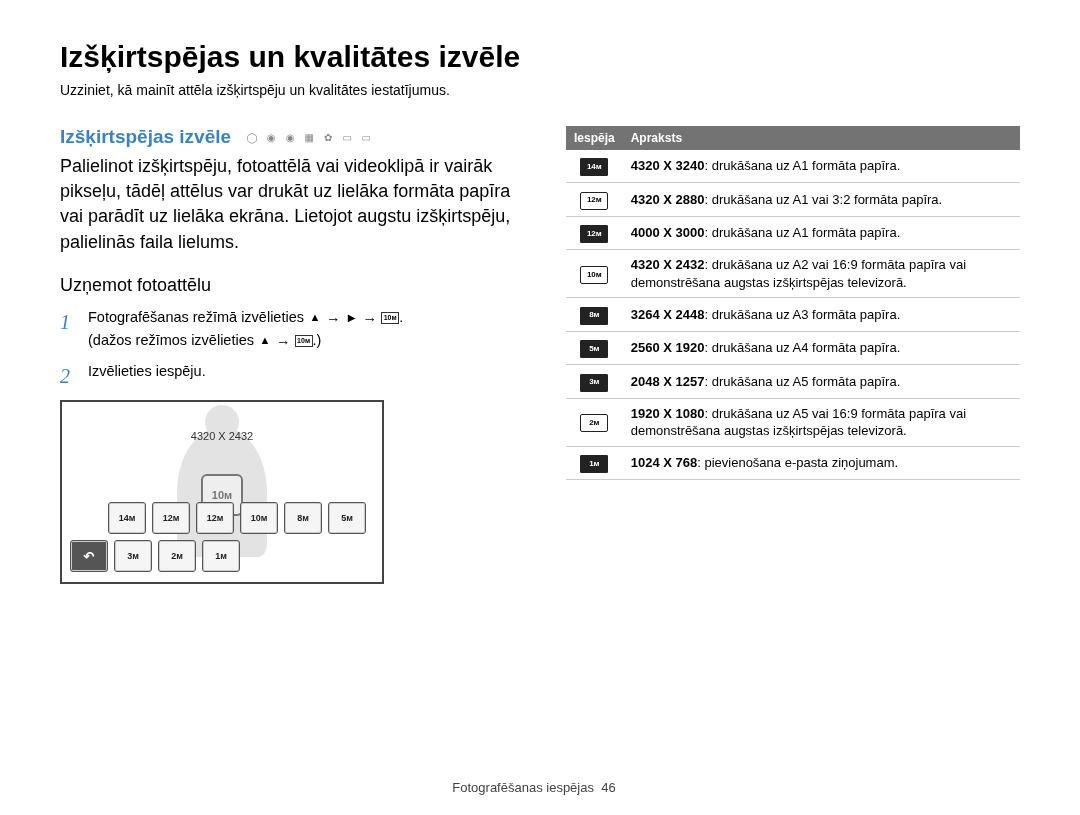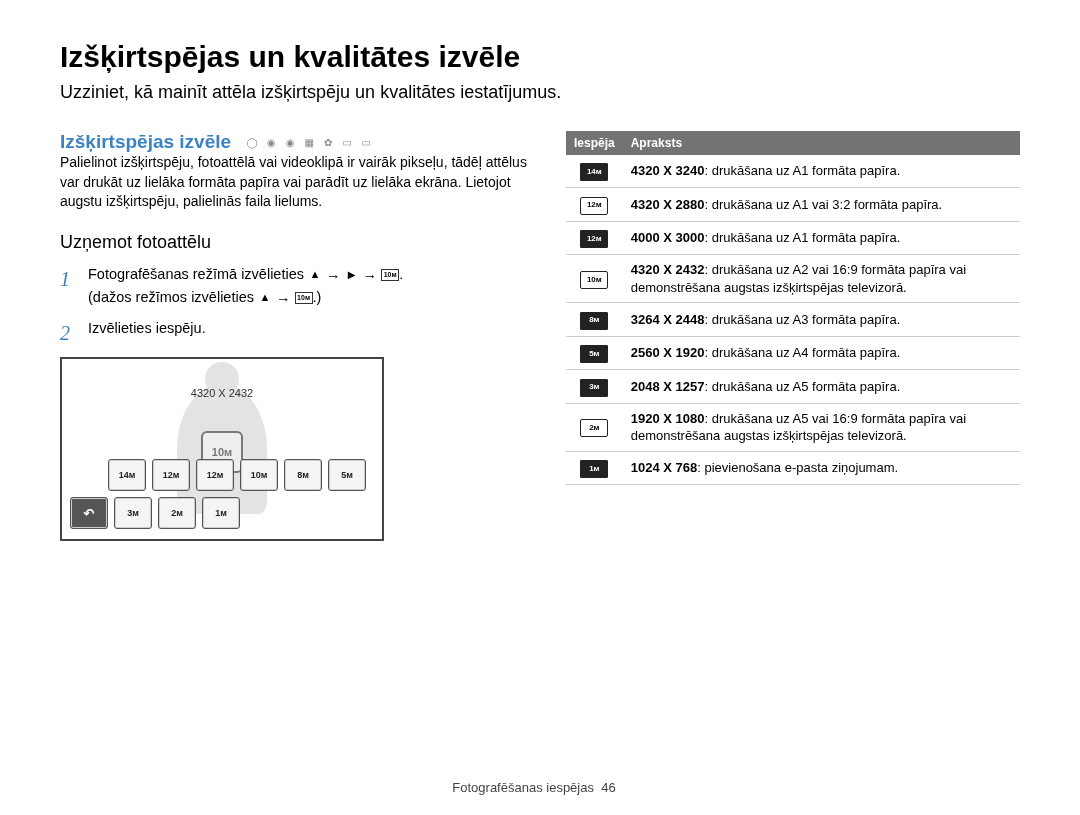--- a/index.html
+++ b/index.html
@@ -14,46 +14,46 @@
     position: relative;
     font-size: 14px;
   }
   .title {
     color: #000000;
     font-size: 30px;
     font-weight: bold;
     margin-bottom: 8px;
   }
   .subtitle {
-    font-size: 18px;
+    font-size: 14px;
     margin-bottom: 28px;
   }
   .columns {
     display: flex;
     gap: 36px;
   }
   .col-left { width: 470px; }
   .col-right { flex: 1; }
   .section-heading {
     display:flex;
     align-items:center;
     gap:14px;
-    margin-bottom:0;
+    margin-bottom:6px;
   }
   .section-heading h2 {
     color: #3b82c4;
     font-size: 19px;
     font-weight: bold;
     margin:0;
   }
   .mode-icons { display:flex; gap:5px; color:#888; }
   .mode-icons span {
     width:14px;height:14px;display:inline-flex;align-items:center;justify-content:center;font-size:10px;
   }
-  .para { line-height:1.4; font-size:14px; margin-bottom:20px; }
+  .para { line-height:1.4; font-size:18px; margin-bottom:20px; }
   .subh { font-weight:normal; font-size:18px; margin-bottom:10px; }
   .step { display:flex; gap:10px; margin-bottom:8px; line-height:1.6; }
   .stepn { font-style: italic; font-size:20px; color:#3b82c4; font-family:Georgia,serif; width:18px; flex-shrink:0; }
   .step-body { flex:1; font-size:14.5px; }
   .inline-icon {
     display:inline-flex;
     vertical-align:middle;
     align-items:center;
     justify-content:center;
     width:14px;height:14px;

